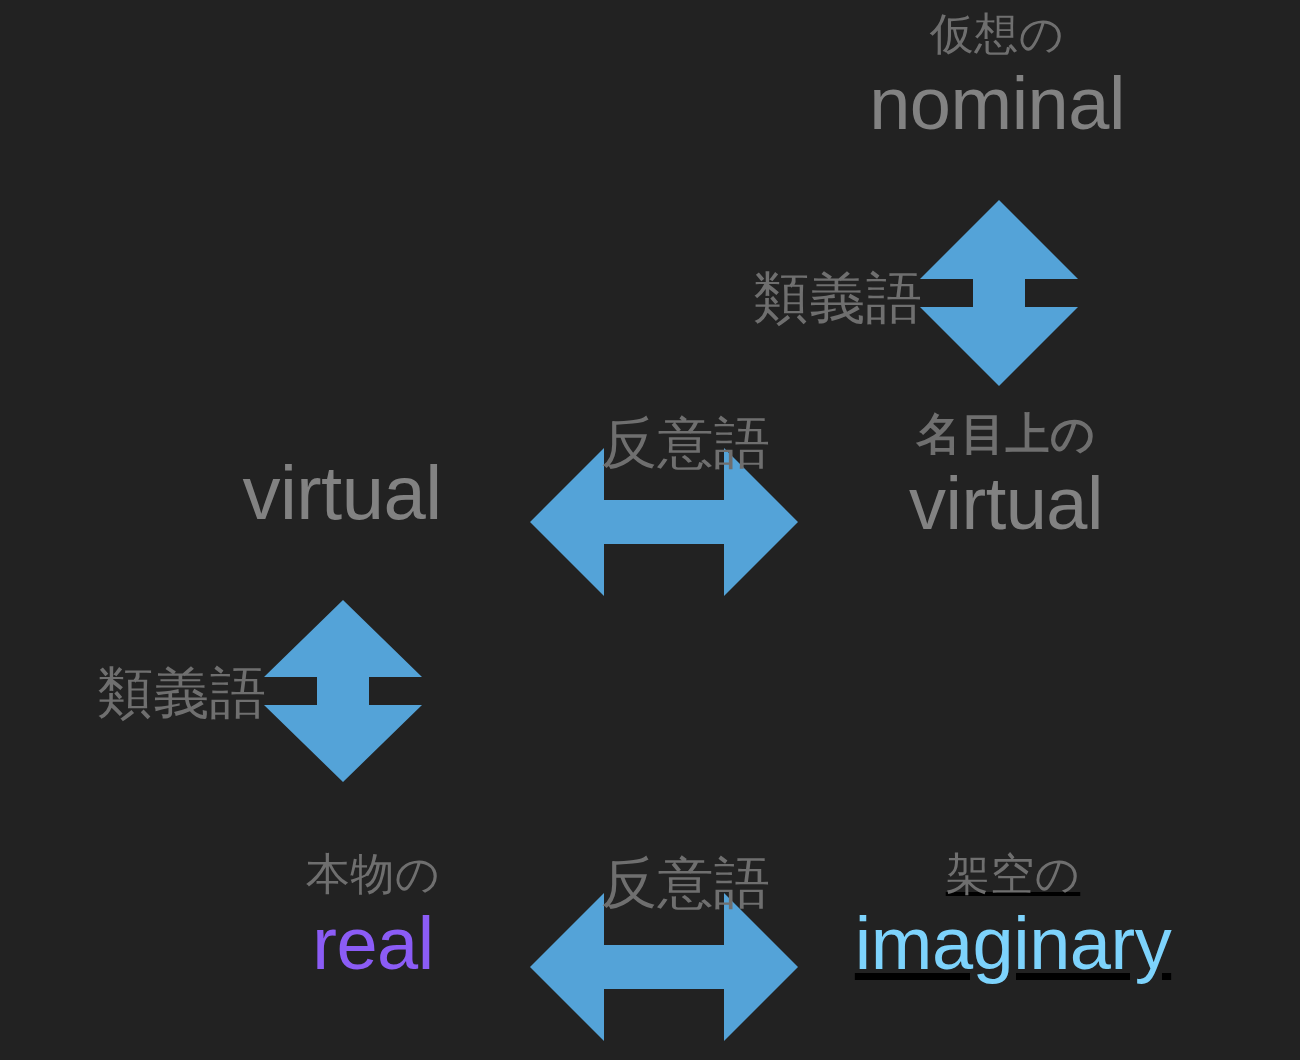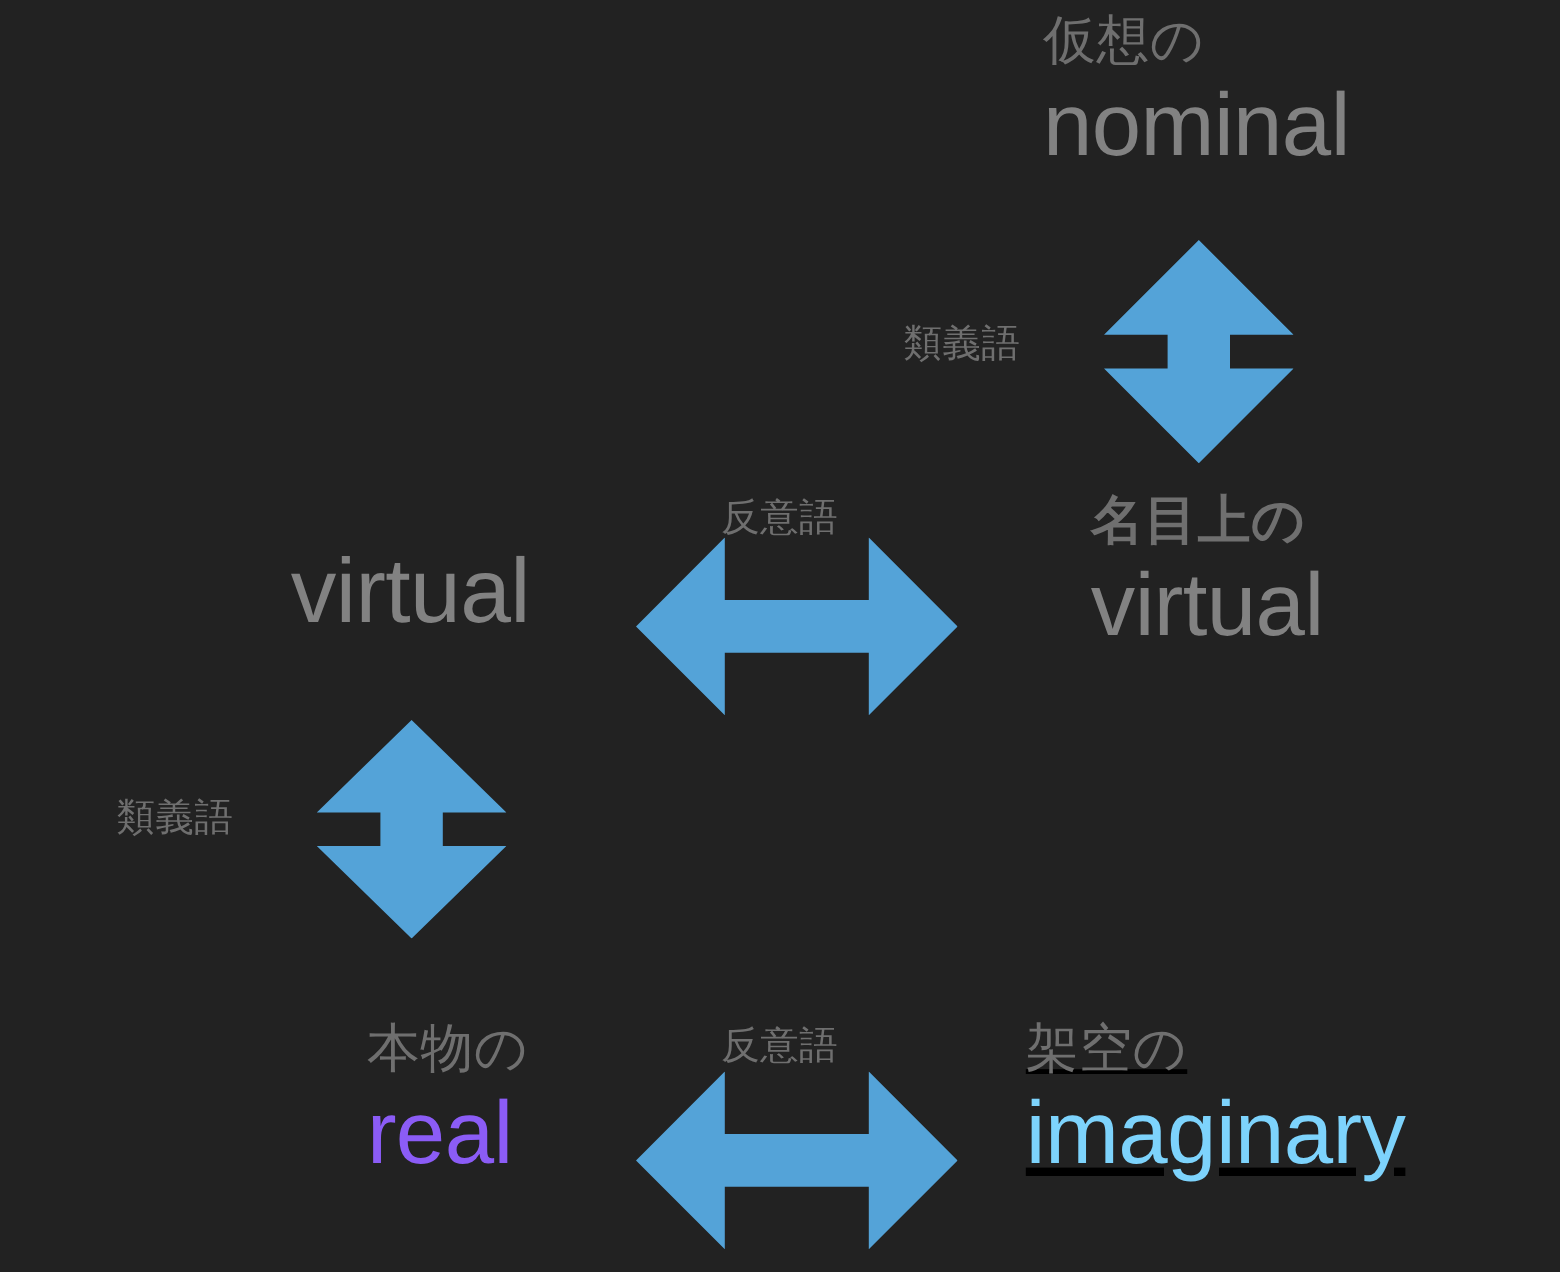--- a/index.html
+++ b/index.html
@@ -13,20 +13,21 @@
     width: 1300px;
     height: 1060px;
     background: #222222;
     overflow: hidden;
     font-family: "Liberation Sans", "DejaVu Sans", sans-serif;
   }
 
   
   .word-block {
     position: absolute;
+    text-align: center;
     line-height: 1;
     white-space: nowrap;
     user-select: none;
   }
   .word-block .gloss {
     display: block;
     font-size: 44px;
     color: #6f6f6f;
     line-height: 1.18;
     letter-spacing: 0.5px;
@@ -57,21 +58,21 @@
   .arrow svg { display: block; }
 
   #arrow-supposed-nominal { left: 920px; top: 200px;  width: 158px; height: 186px; }
   #arrow-virtual-nominal  { left: 530px; top: 448px;  width: 268px; height: 148px; }
   #arrow-virtual-real     { left: 264px; top: 600px;  width: 158px; height: 182px; }
   #arrow-real-imaginary   { left: 530px; top: 893px;  width: 268px; height: 148px; }
 
   
   .rel-label {
     position: absolute;
-    font-size: 32px;
+    font-size: 56px;
     color: #6f6f6f;
     line-height: 1;
     white-space: nowrap;
     user-select: none;
     letter-spacing: 0.5px;
   }
   #label-supposed-nominal { left: 753px; top: 270px; }
   #label-virtual-nominal  { left: 601px; top: 415px; }
   #label-virtual-real     { left: 97px;  top: 665px; }
   #label-real-imaginary   { left: 601px; top: 855px; }

